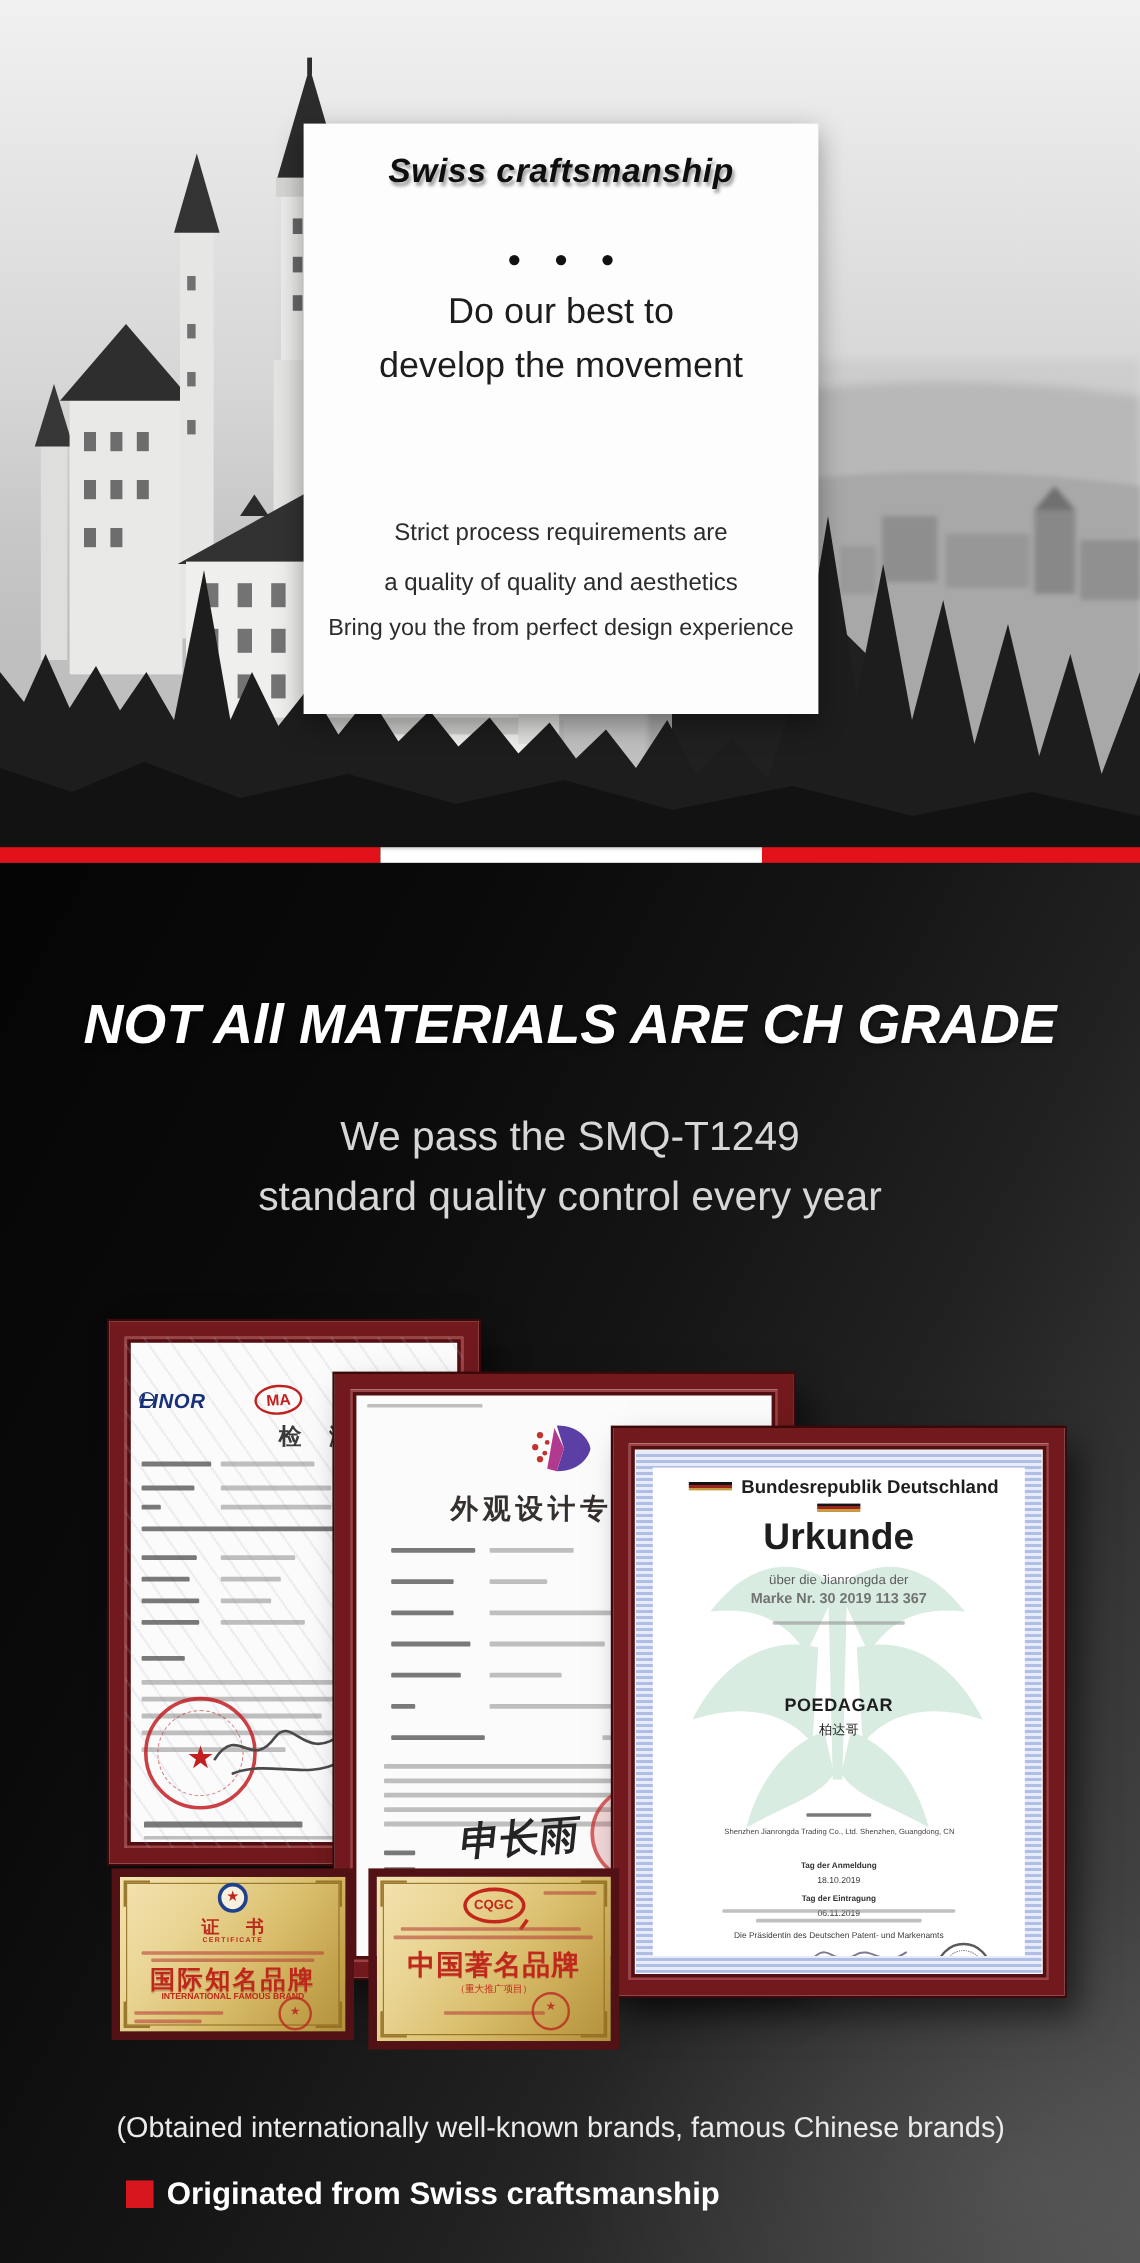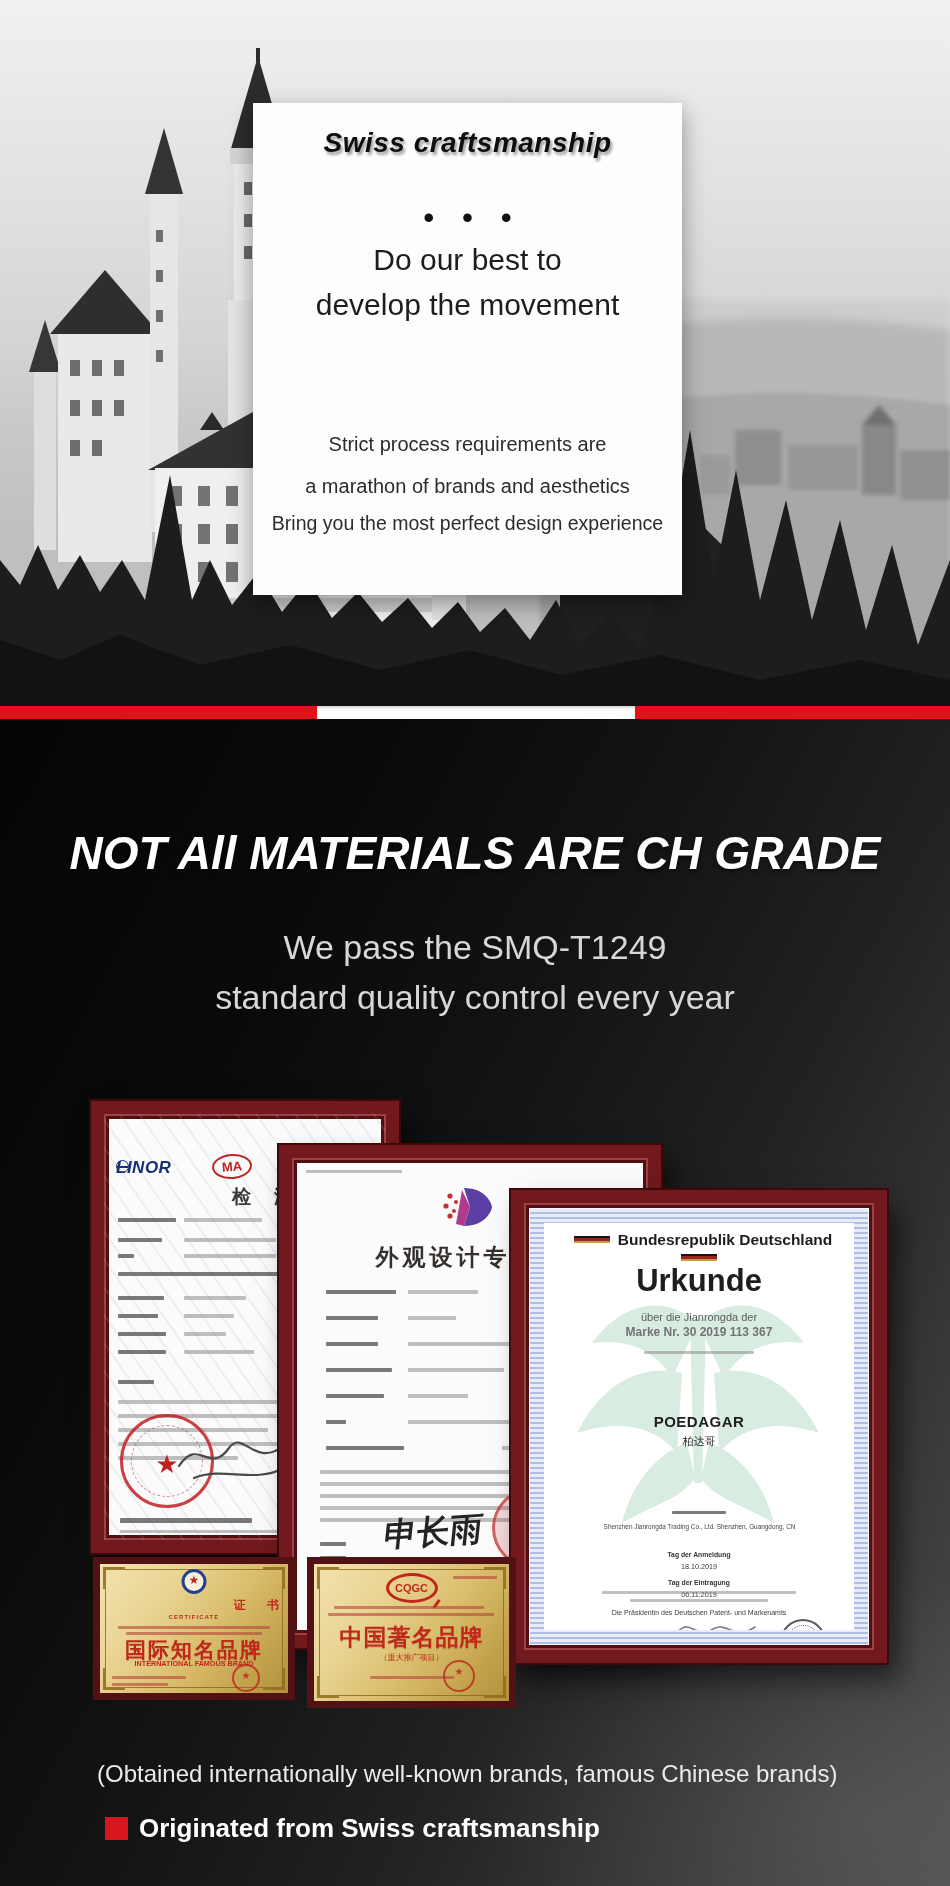--- a/index.html
+++ b/index.html
@@ -115,21 +115,21 @@
   
   .gold-inner { position:absolute; inset:5px; border:1px solid rgba(141,106,32,.85); }
   .corn { position:absolute; width:22px; height:22px; border:2px solid rgba(146,110,34,.9); }
   .corn.tl { left:3px; top:3px; border-right:none; border-bottom:none; }
   .corn.tr { right:3px; top:3px; border-left:none; border-bottom:none; }
   .corn.bl { left:3px; bottom:3px; border-right:none; border-top:none; }
   .corn.br { right:3px; bottom:3px; border-left:none; border-top:none; }
   .p1-emblem { position:absolute; left:50%; top:5px; transform:translateX(-50%); width:25px; height:25px;
     border:3px solid #20418d; border-radius:50%; background:#f6f0dc; }
   .p1-emblem::before { content:"★"; position:absolute; left:0; top:1px; width:100%; text-align:center; font-size:12px; color:#bf2420; }
-  .p1-title { position:absolute; top:33px; width:100%; text-align:right; font-size:12px; font-weight:800; color:#bb2a1e; letter-spacing:9px; text-indent:9px; }
+  .p1-title { position:absolute; top:33px; width:100%; text-align:center; font-size:15px; font-weight:800; color:#bb2a1e; letter-spacing:9px; text-indent:9px; }
   .p1-title-en { position:absolute; top:50px; width:100%; text-align:center; font-size:10px; transform:scale(.58); transform-origin:center top; font-weight:700; color:#bb2a1e; letter-spacing:2px; }
   .p1-main { position:absolute; top:72px; width:100%; text-align:center; font-size:21px; font-weight:800; color:#c0271c; letter-spacing:2px;
     font-family:"Liberation Serif", serif; text-shadow:0 1px 0 rgba(120,40,20,.25); }
   .p1-main-en { position:absolute; top:96px; width:100%; text-align:center; font-size:10px; transform:scale(.72); transform-origin:center top; font-weight:800; color:#c0271c; }
   .p2-logo { position:absolute; left:50%; top:9px; transform:translateX(-50%); width:52px; height:30px;
     border:3.5px solid #c2271c; border-radius:50%; color:#c2271c; font-size:11px; font-weight:800; text-align:center; line-height:24px; }
   .p2-logo::after { content:""; position:absolute; right:-4px; bottom:-6px; width:10px; height:10px;
     border-right:3.5px solid #c2271c; transform:rotate(35deg); }
   .p2-main { position:absolute; top:58px; width:100%; text-align:center; font-size:23px; font-weight:800; color:#c2271c; letter-spacing:1px;
     font-family:"Liberation Serif", serif; text-shadow:0 1px 0 rgba(120,40,20,.25); }
@@ -250,22 +250,22 @@
       <path d="M0,719 L0,640 L60,660 L120,635 L200,665 L290,645 L380,670 L470,650 L560,675
                L660,655 L760,680 L860,660 L950,680 L950,719 Z" fill="#121212"></path>
     </svg>
 
     <div class="card">
       <div class="card-title">Swiss craftsmanship</div>
       <div class="card-dots">• • •</div>
       <div class="card-h1">Do our best to</div>
       <div class="card-h2">develop the movement</div>
       <div class="card-b1">Strict process requirements are</div>
-      <div class="card-b2">a marathon of brands and aesthetics</div>
-      <div class="card-b3">Bring you the most perfect design experience</div>
+      <div class="card-b2">a quality of quality and aesthetics</div>
+      <div class="card-b3">Bring you the from perfect design experience</div>
     </div>
   </div>
 
   <div class="stripe">
     <div class="seg1" style="background:#e2121a"></div>
     <div class="seg2" style="background:#ffffff"></div>
     <div class="seg3" style="background:#e2121a"></div>
   </div>
 
   <div class="dark"></div>

